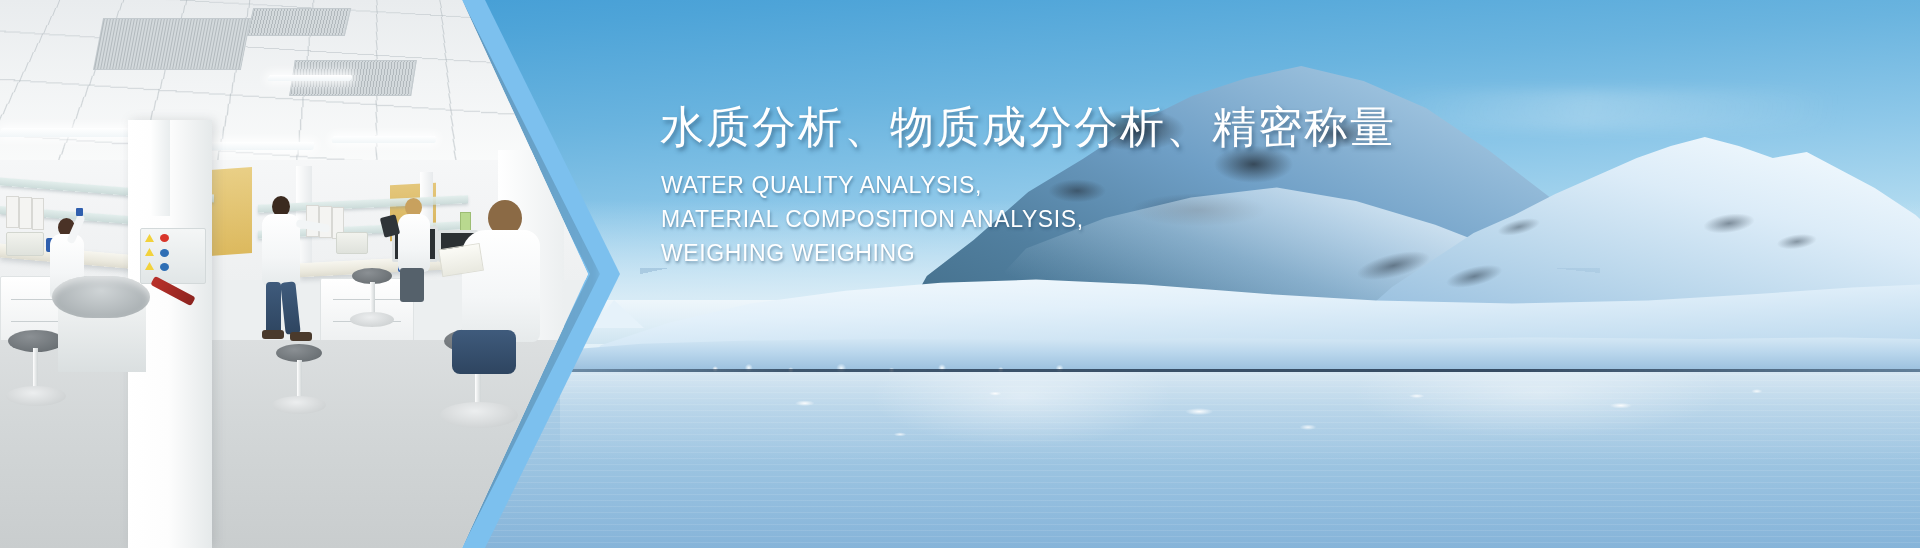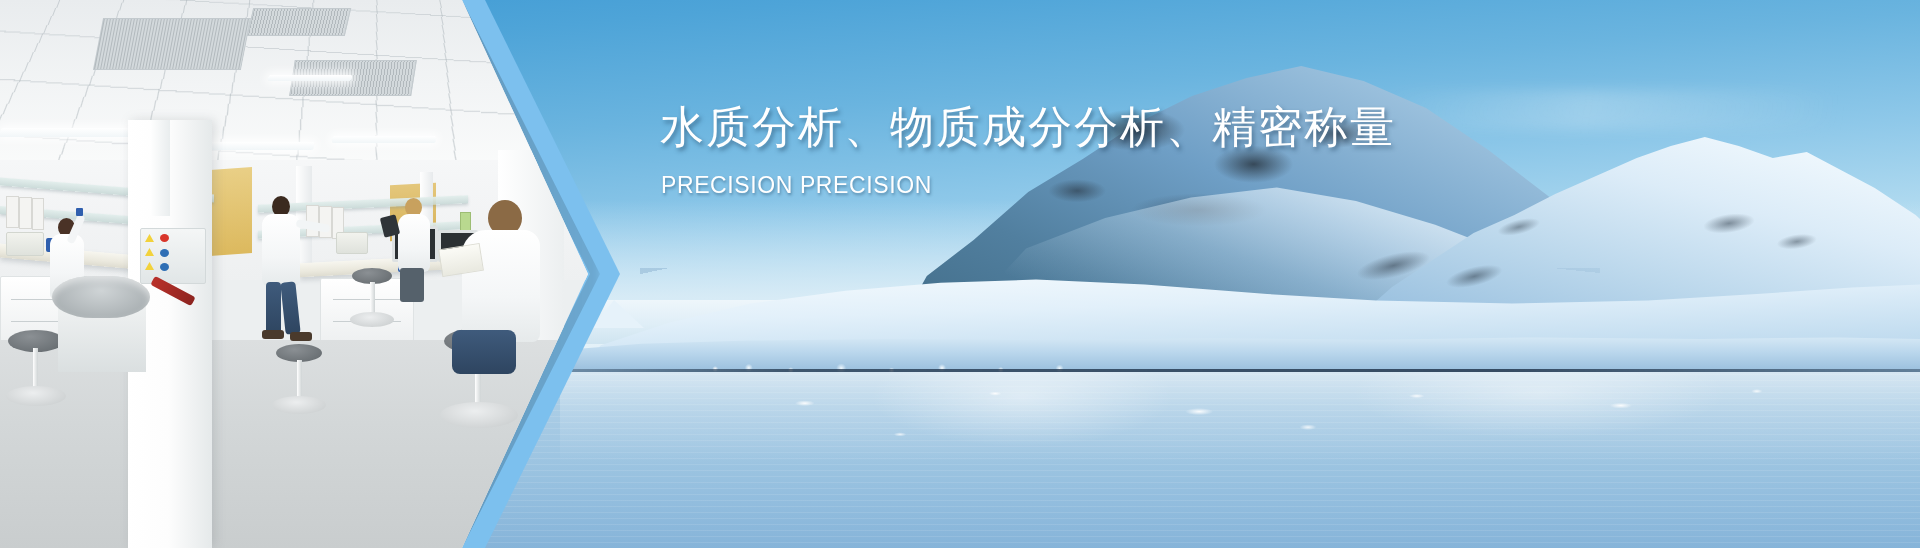--- a/index.html
+++ b/index.html
@@ -500,16 +500,18 @@
       <div class="redlever"></div>
       <div class="sink-base"></div>
       <div class="sink"></div>
 
     </div>
   </div>
 
   <div class="headline">水质分析、物质成分分析、精密称量</div>
 
   <div class="subtitle">
-    <div>PRECISION PRECISION</div>
+    <div>WATER  QUALITY ANALYSIS,</div>
+    <div>MATERIAL COMPOSITION ANALYSIS,</div>
+    <div>WEIGHING WEIGHING</div>
   </div>
 
 </div>
 
 </body></html>

